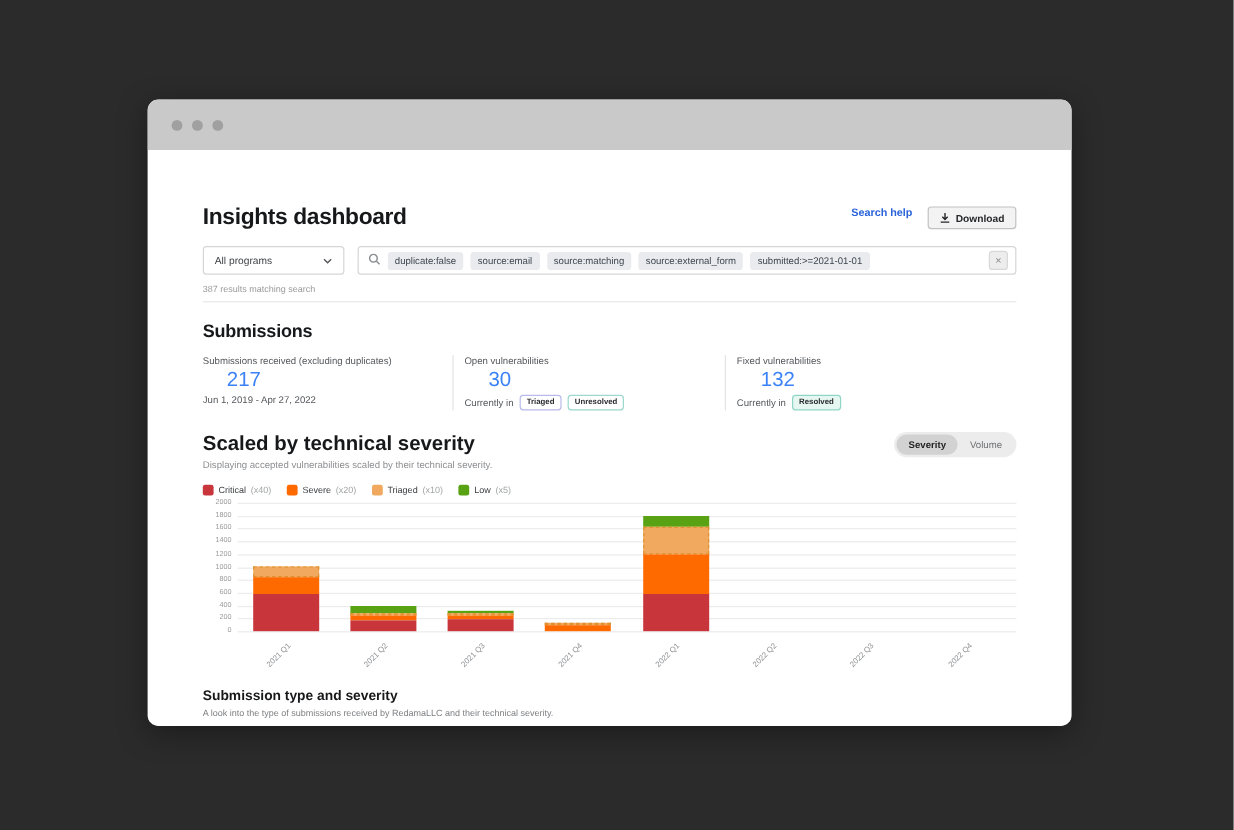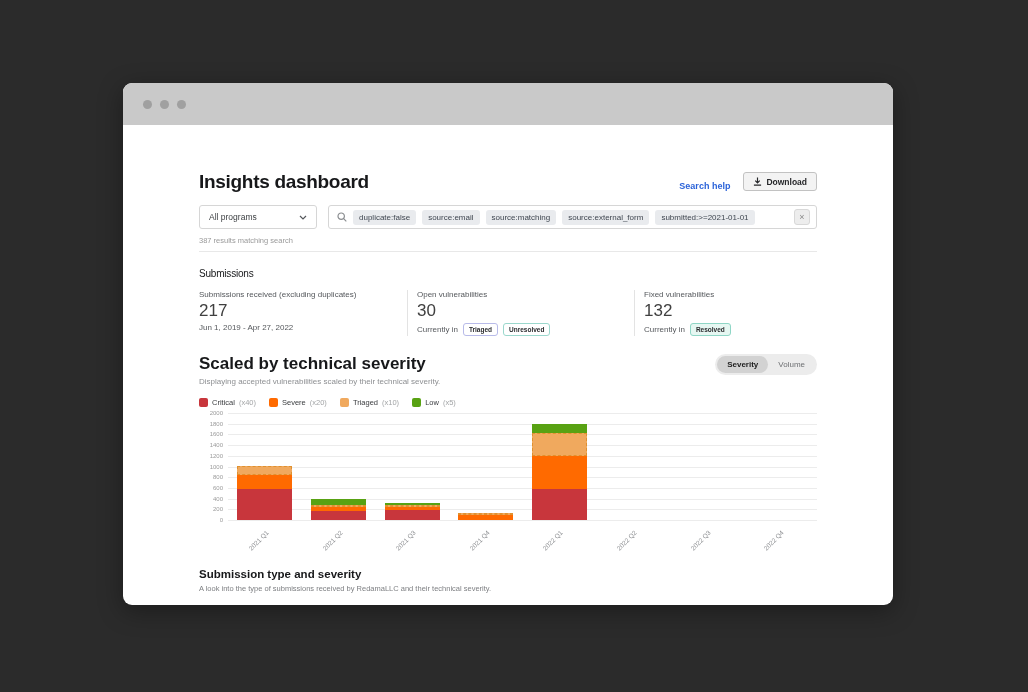--- a/index.html
+++ b/index.html
@@ -4,25 +4,25 @@
 <style>
   * { margin:0; padding:0; box-sizing:border-box; }
   html,body { width:1028px; height:692px; }
   body { background:#2b2b2b; font-family:"Liberation Sans", sans-serif; position:relative; overflow:hidden; }
 
   .window { position:absolute; left:123px; top:83px; width:770px; height:522px;
             background:#ffffff; border-radius:9px; box-shadow:0 6px 24px rgba(0,0,0,.35); overflow:hidden; }
   .chrome { height:42px; background:#c9c9c9; display:flex; align-items:center; padding-left:20px; gap:8px; }
   .dot { width:9px; height:9px; border-radius:50%; background:#a0a0a0; display:inline-block; }
 
-  .content { padding:0 76px; position:relative; }
+  .content { padding:0 46px; position:relative; }
 
   .header-row { margin-top:46px; display:flex; justify-content:space-between; align-items:center; height:21px; }
   .page-title { font-size:19px; font-weight:700; color:#17181a; letter-spacing:-0.3px; }
-  .header-actions { display:flex; align-items:flex-end; gap:13px; }
+  .header-actions { display:flex; align-items:flex-start; gap:13px; }
   .search-help { font-size:9px; font-weight:700; color:#2b63d9; text-decoration:none; cursor:pointer; }
   .download-btn { display:flex; align-items:center; gap:4px; height:19px; padding:0 9px;
                   background:#f3f3f3; border:1px solid #c2c2c2; border-radius:3px;
                   font-size:8.5px; font-weight:700; color:#26272a; cursor:pointer; font-family:inherit; }
   .download-btn svg { display:block; }
 
   .filter-row { margin-top:13px; display:flex; gap:11px; height:24px; }
   .select { width:118px; height:24px; border:1px solid #d6d6d6; border-radius:3px; background:#fff;
             display:flex; align-items:center; justify-content:space-between; padding:0 9px;
             font-size:8.5px; color:#3f4245; cursor:pointer; }
@@ -30,29 +30,29 @@
                display:flex; align-items:center; padding:0 6px 0 8px; gap:6px; }
   .searchbar svg { flex-shrink:0; }
   .tokens { display:flex; gap:6px; flex:1; overflow:hidden; }
   .token { background:#e9ebee; color:#3f4650; border-radius:3px; padding:3px 6px; font-size:8px; white-space:nowrap; }
   .clear-btn { width:16px; height:16px; background:#ededed; border:1px solid #d8d8d8; border-radius:3px;
                color:#8a8a8a; font-size:9px; line-height:14px; text-align:center; cursor:pointer; flex-shrink:0; }
 
   .results { margin-top:7px; font-size:7.5px; color:#9a9a9a; }
   .divider { margin-top:6px; border:none; border-top:1px solid #e8e8e8; }
 
-  .submissions-h { margin-top:16px; font-size:10px; font-weight:400; color:#17181a; letter-spacing:-0.2px; }
+  .submissions-h { margin-top:16px; font-size:15px; font-weight:700; color:#17181a; letter-spacing:-0.2px; }
 
   .stats { margin-top:11px; display:flex; }
   .stat { padding-right:10px; }
   .stat:nth-child(1) { width:208px; }
   .stat:nth-child(2) { width:227px; border-left:1px solid #e3e3e3; padding-left:9px; }
   .stat:nth-child(3) { flex:1; border-left:1px solid #e3e3e3; padding-left:9px; }
   .stat-label { font-size:8px; color:#55585c; }
-  .stat-value { margin-top:2px; font-size:17px; font-weight:400; color:#404040; }
+  .stat-value { margin-top:2px; font-size:17px; font-weight:400; color:#3b82f6;margin-left:20px; }
   .stat-sub { margin-top:2px; font-size:8px; color:#55585c; display:flex; align-items:center; gap:5px; }
   .badge { font-size:6.5px; font-weight:700; color:#2a2b2e; border:1px solid; border-radius:3px; padding:2px 5px; }
 
   .severity-header { margin-top:18px; display:flex; justify-content:space-between; align-items:flex-start; }
   .sec-h { font-size:17px; font-weight:700; color:#17181a; }
   .sec-sub { margin-top:3px; font-size:8px; color:#8d8f92; }
   .toggle { background:#ececec; border-radius:11px; height:21px; display:flex; align-items:center; padding:2px; }
   .toggle-opt { height:17px; border-radius:9px; padding:0 10px; font-size:8px; color:#6e7073;
                 display:flex; align-items:center; cursor:pointer; border:none; background:transparent; font-family:inherit; }
   .toggle-opt.selected { background:#d2d2d2; color:#222; font-weight:700; }

